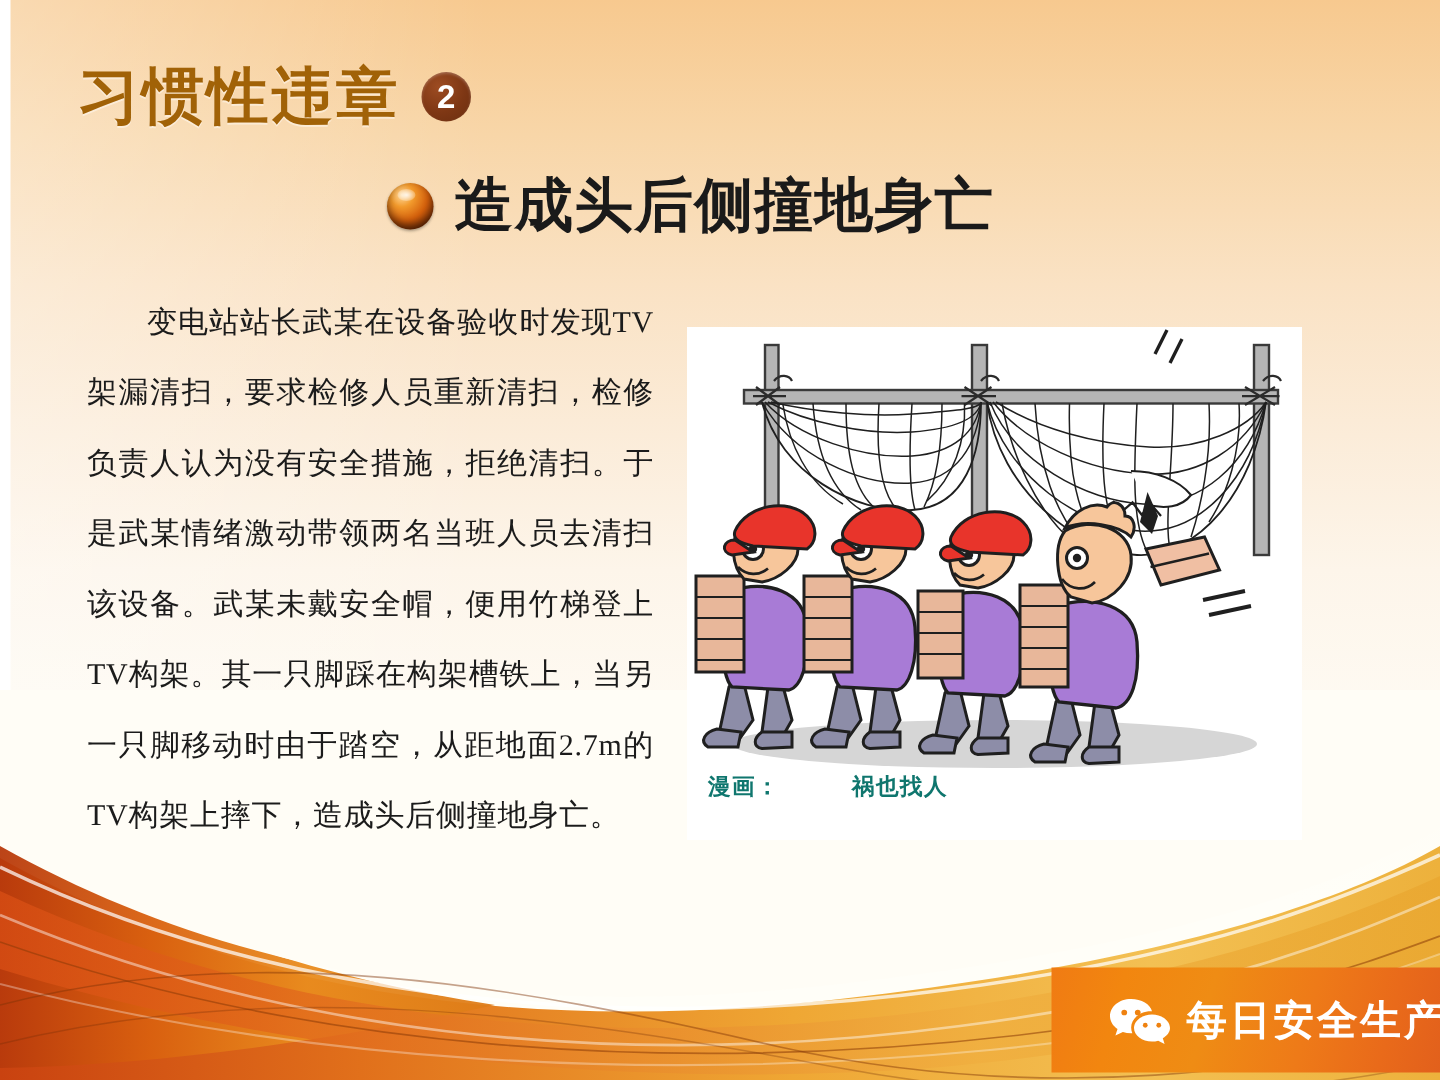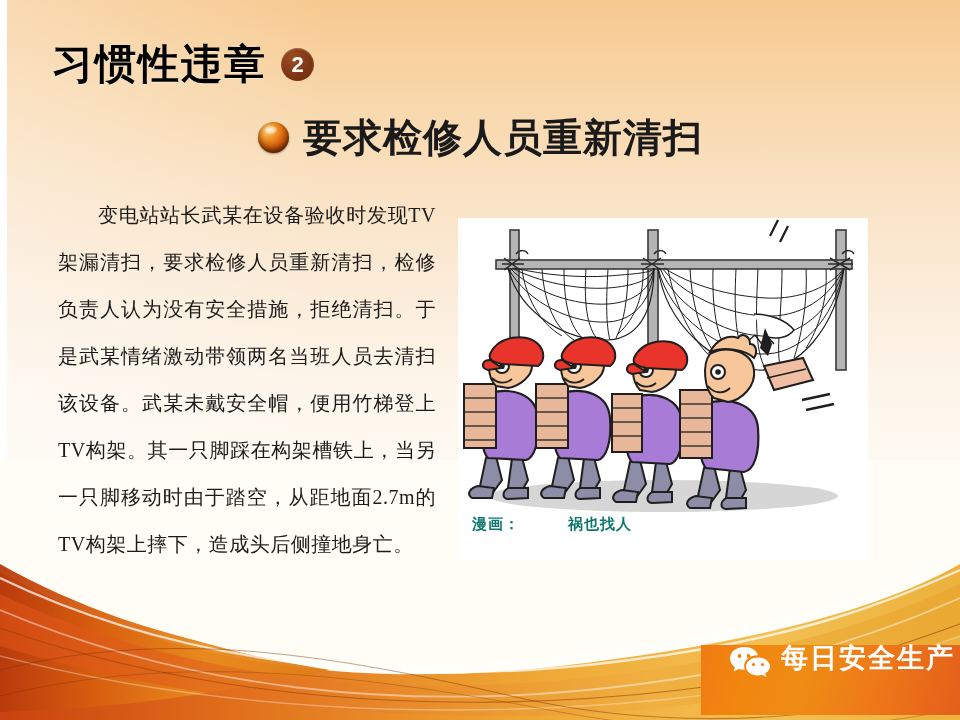--- a/index.html
+++ b/index.html
@@ -85,21 +85,21 @@
     top: 44px;
     display: flex;
     align-items: center;
     gap: 14px;
   }
   #main-title {
     font-family: "Liberation Serif", "DejaVu Serif", serif;
     font-size: 41px;
     font-weight: bold;
     letter-spacing: 2px;
-    color: #000000;
+    color: #a16207;
     line-height: 1;
     text-shadow: 0 1px 0 rgba(255,255,255,0.45);
     white-space: nowrap;
   }
   #badge {
     width: 33px;
     height: 33px;
     border-radius: 50%;
     background: radial-gradient(circle at 35% 30%, #9d4c22 0%, #7e3714 55%, #6a2d0f 100%);
     color: #ffffff;
@@ -196,22 +196,23 @@
 
   
   #watermark {
     position: absolute;
     left: 701px;
     top: 645px;
     width: 259px;
     height: 70px;
     background: linear-gradient(105deg, #f07b13 0%, #f2860f 18%, #ef8c14 40%, #ee7a18 65%, #e96a1a 85%, #e2601c 100%);
     display: flex;
+    align-items: center;
     gap: 10px;
-    padding-left: 28px;
+    padding-left: 38px;
     box-sizing: border-box;
   }
   #wechat-icon {
     position: relative;
     width: 42px;
     height: 32px;
     flex: 0 0 auto;
   }
   #watermark-text {
     font-family: "Liberation Sans", "DejaVu Sans", sans-serif;
@@ -279,21 +280,21 @@
   </svg>
 
   <div id="header">
     <div id="title-row">
       <div id="main-title">习惯性违章</div>
       <div id="badge">2</div>
     </div>
 
     <div id="subtitle-row">
       <div id="sphere-bullet"></div>
-      <div id="subtitle">要求检修人员重新清扫</div>
+      <div id="subtitle">造成头后侧撞地身亡</div>
     </div>
   </div>
 
   <div id="body-text">变电站站长武某在设备验收时发现TV架漏清扫，要求检修人员重新清扫，检修负责人认为没有安全措施，拒绝清扫。于是武某情绪激动带领两名当班人员去清扫该设备。武某未戴安全帽，便用竹梯登上TV构架。其一只脚踩在构架槽铁上，当另一只脚移动时由于踏空，从距地面2.7m的TV构架上摔下，造成头后侧撞地身亡。</div>
 
   <div id="panel">
     <svg width="410" height="342" viewBox="0 0 410 342">
 
       <g>
         <rect x="52" y="12" width="9" height="118" fill="#B5B5B5" stroke="#3a3a3a" stroke-width="1.6"></rect>

